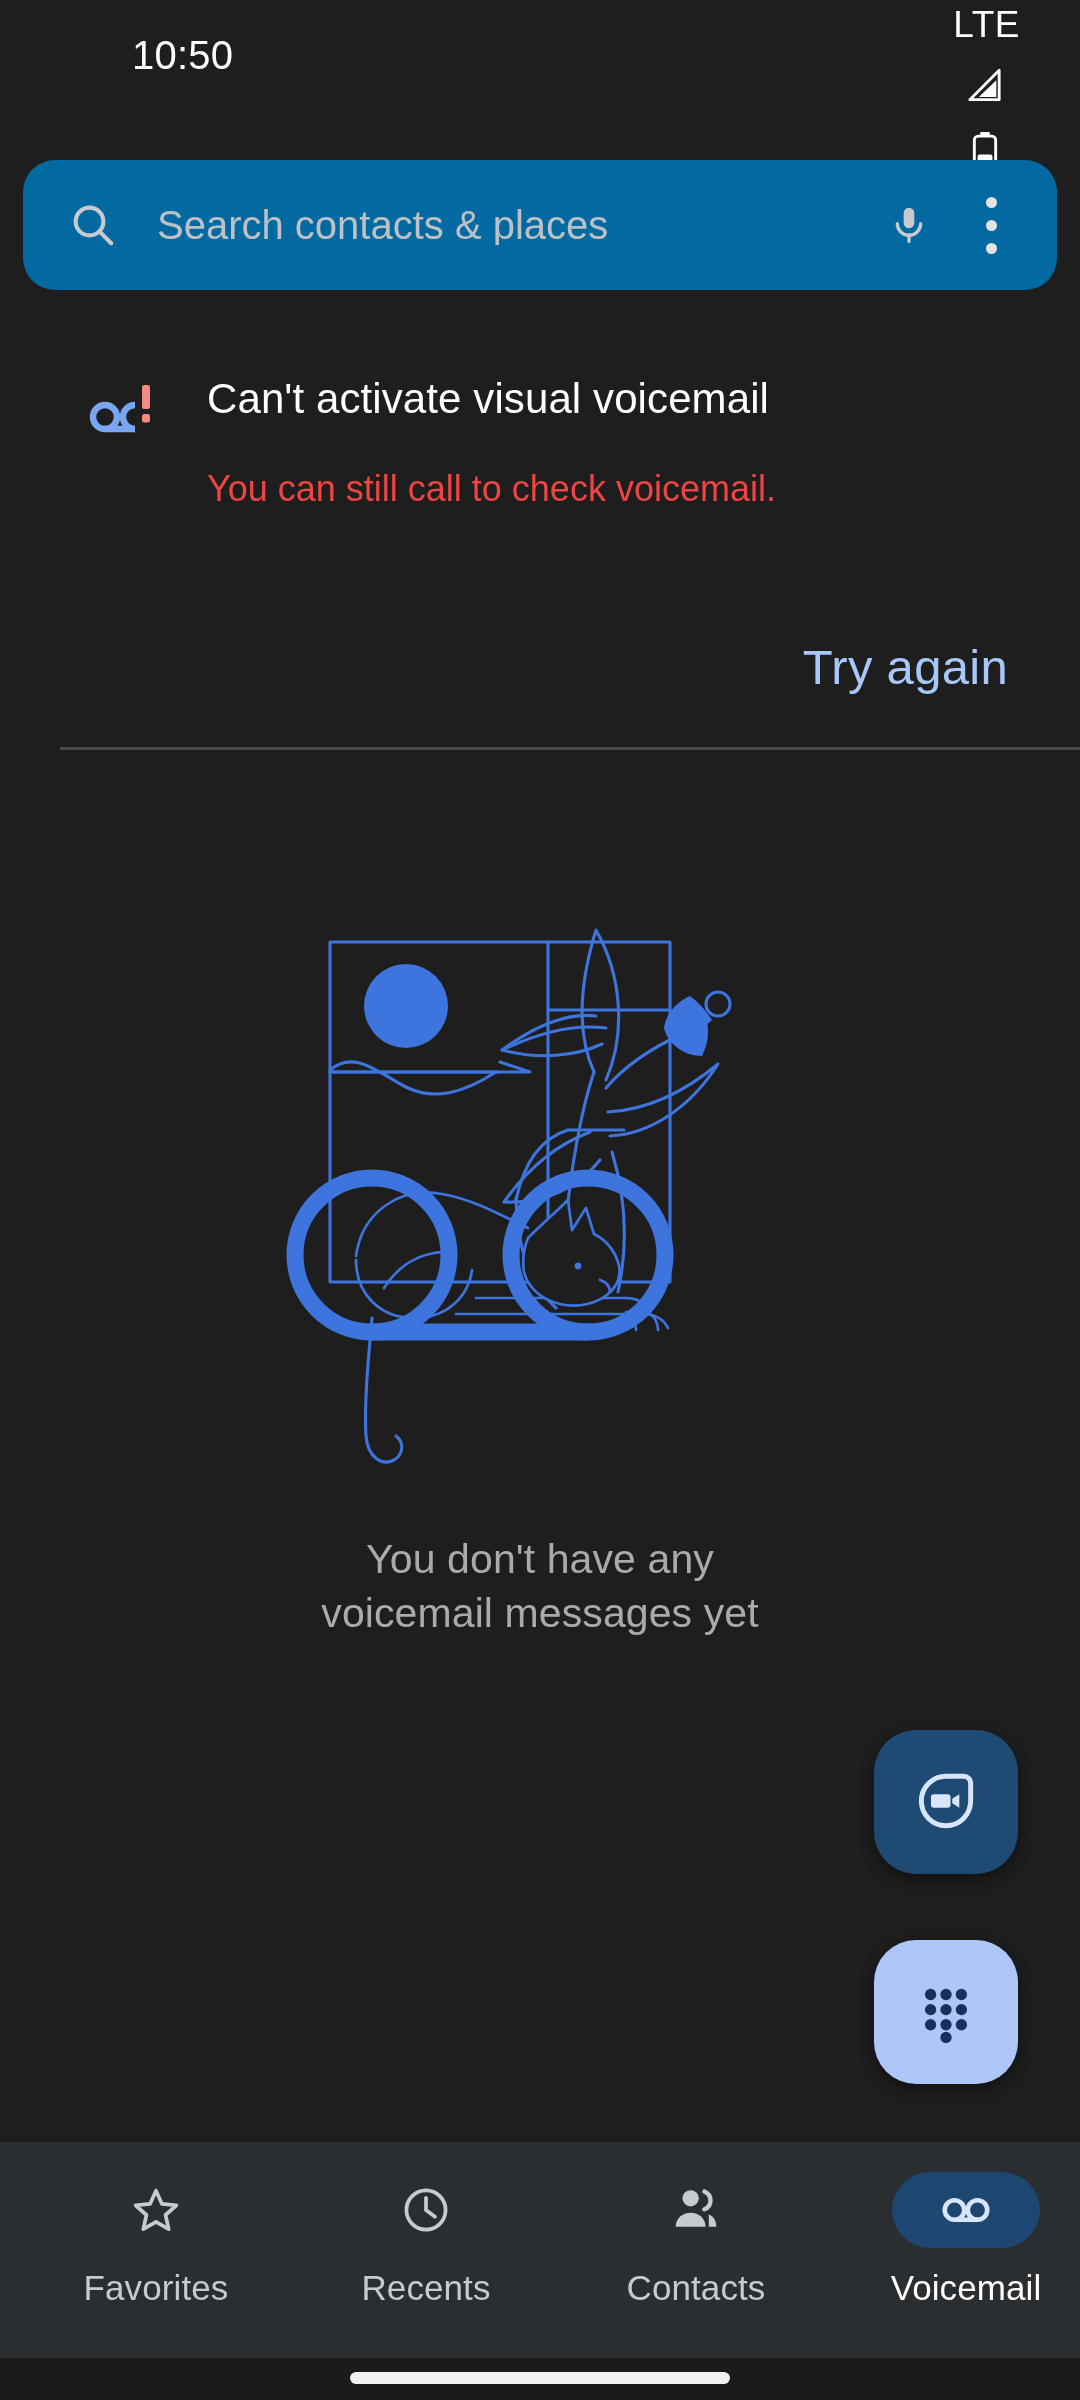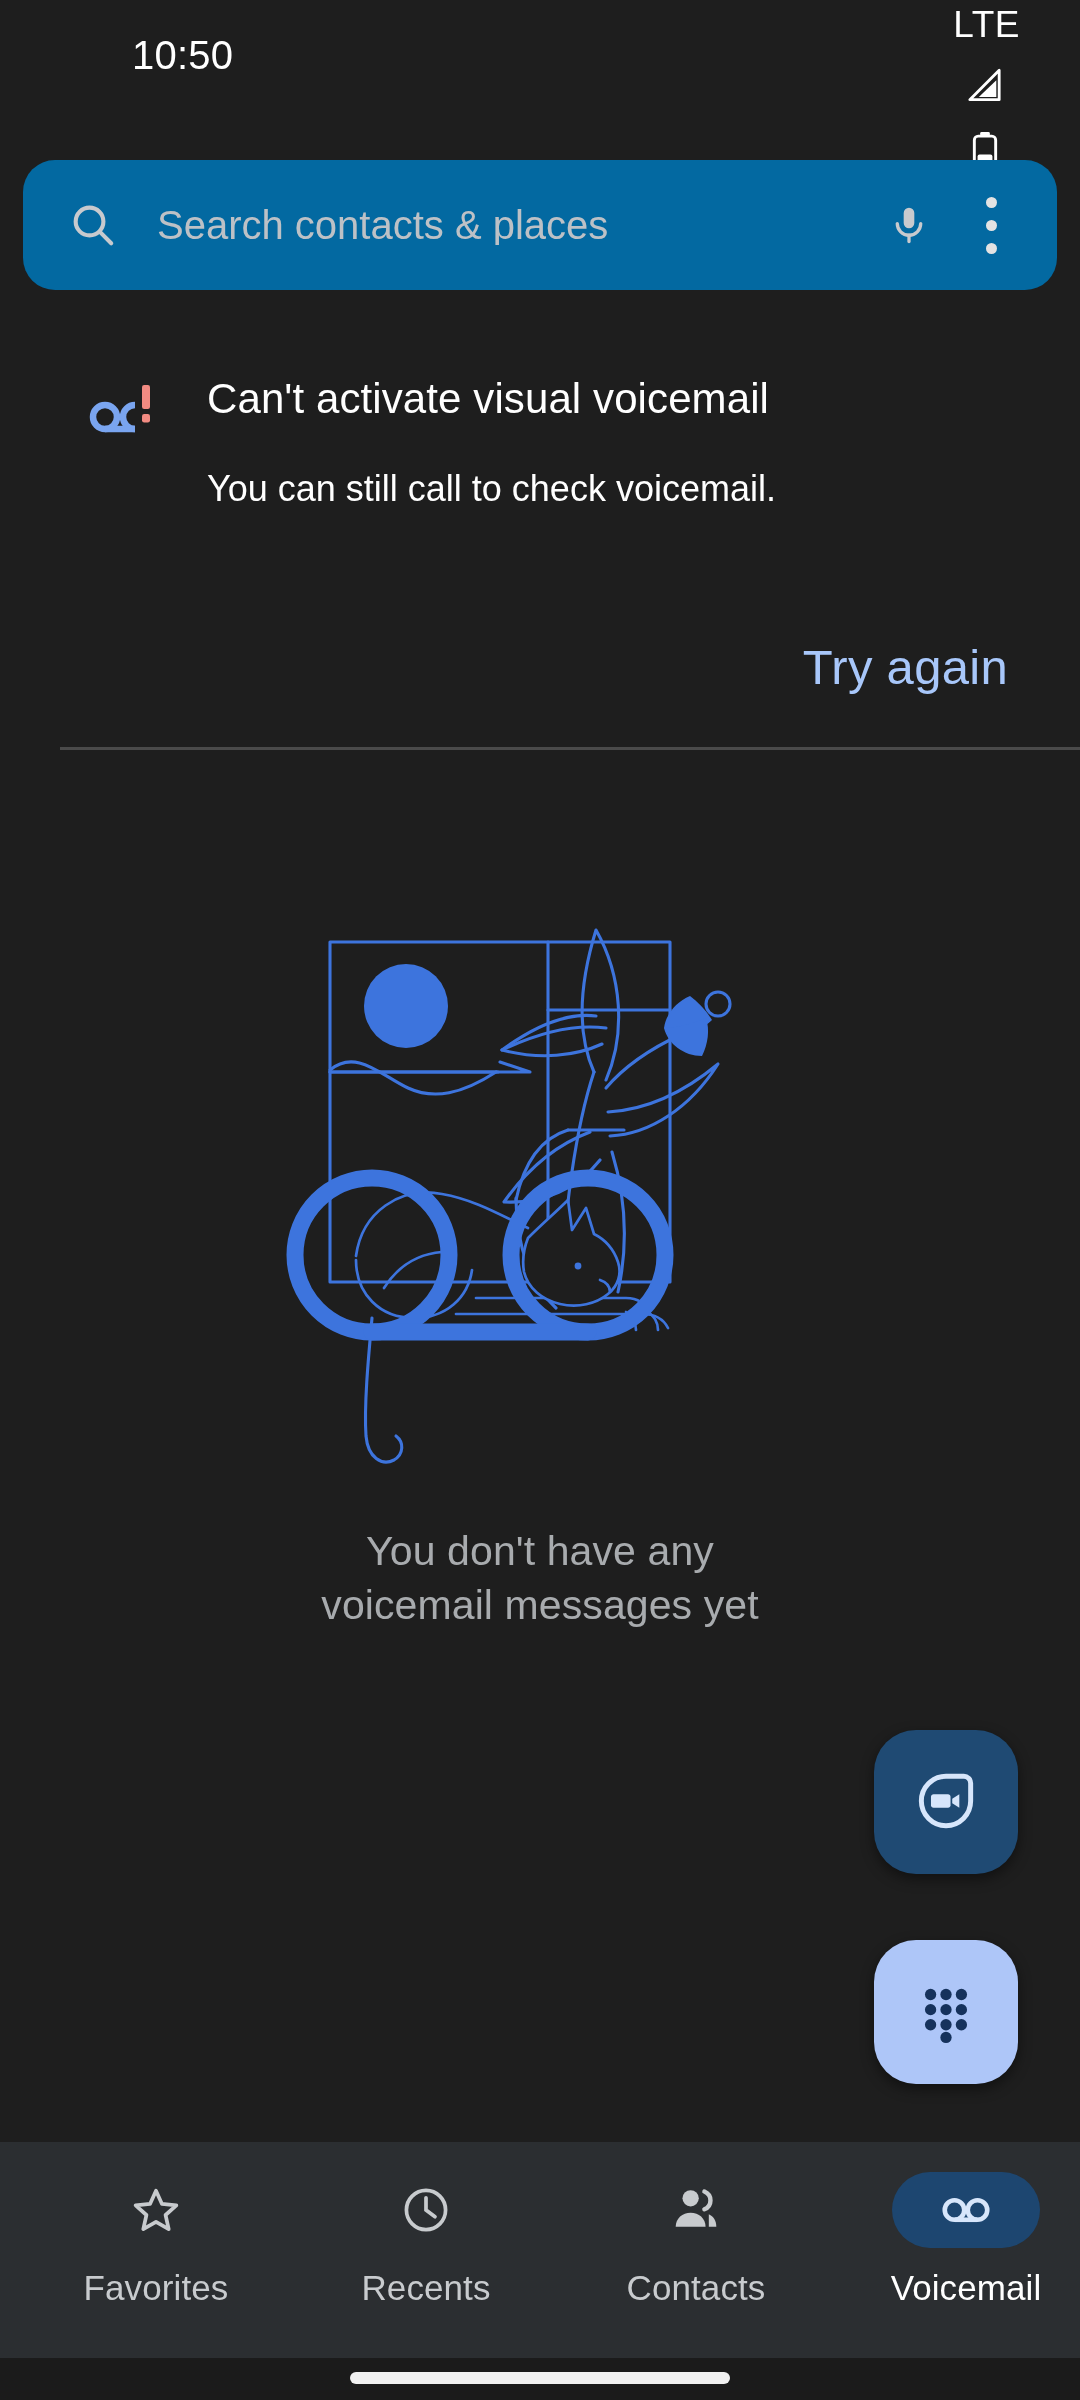--- a/index.html
+++ b/index.html
@@ -79,21 +79,21 @@
     position:absolute; left:88px; top:38px;
     width:74px; height:64px;
   }
   #error-title {
     position:absolute; left:207px; top:28px;
     color:#ffffff; font-size:42px; font-weight:400;
     letter-spacing:0.1px; line-height:1.25;
   }
   #error-subtitle {
     position:absolute; left:207px; top:121px;
-    color:#ffffff; font-size:36px; font-weight:400;
+    color:#ef4444; font-size:36px; font-weight:400;
     line-height:1.3;
   }
   #error-actions {
     position:absolute; left:0; top:270px;
     width:1080px; height:104px;
     display:flex; align-items:center; justify-content:flex-end;
     padding-right:50px; gap:42px;
   }
   .text-btn {
     color:#a8c7fa; font-size:49px; font-weight:500;
@@ -109,21 +109,21 @@
   }
 
   
   #empty-state {
     position:absolute; left:0; top:900px;
     width:1080px;
     display:flex; flex-direction:column; align-items:center;
   }
   #empty-illustration { width:560px; height:600px; display:block; }
   #empty-text {
-    margin-top:24px;
+    margin-top:32px;
     color:#a8abae;
     font-size:41px;
     line-height:1.32;
     text-align:center;
     letter-spacing:0.1px;
   }
 
   
   #fab-video {
     position:absolute; left:874px; top:1730px;

